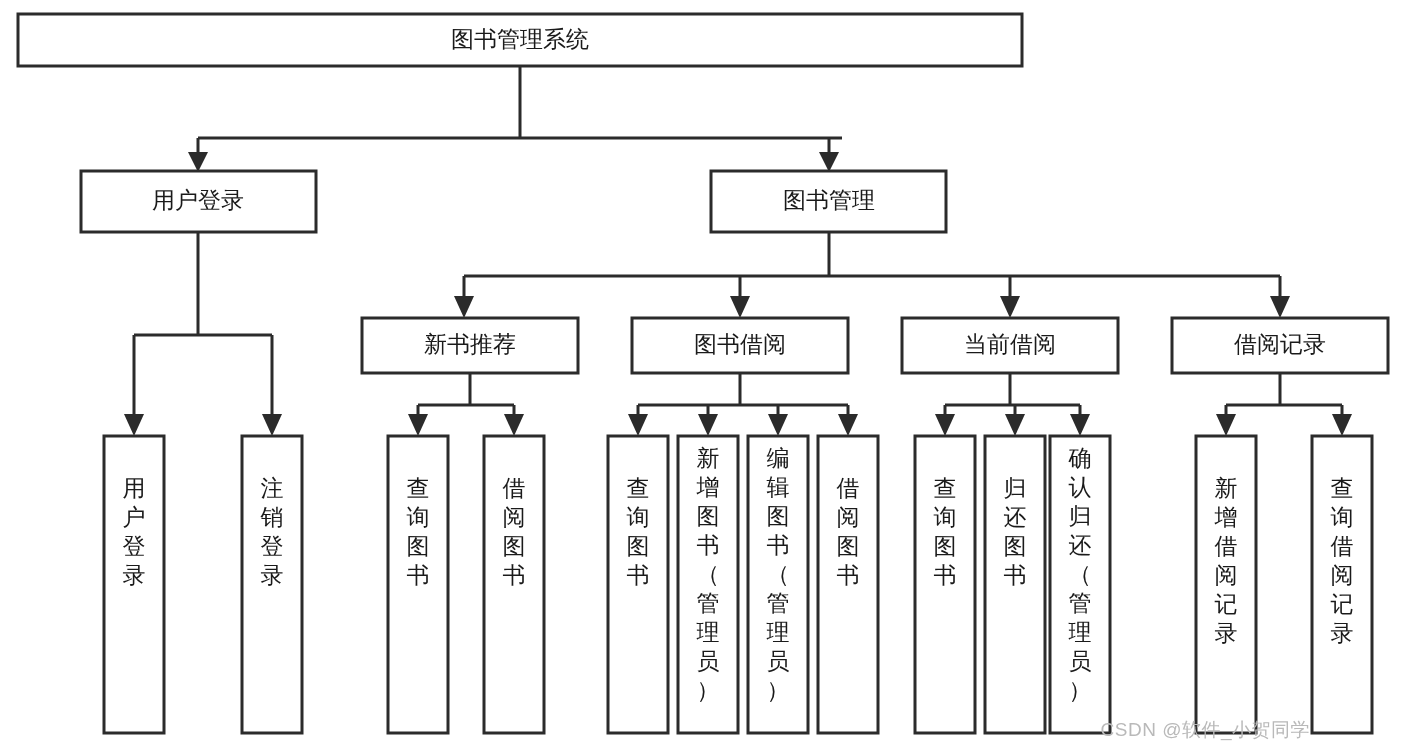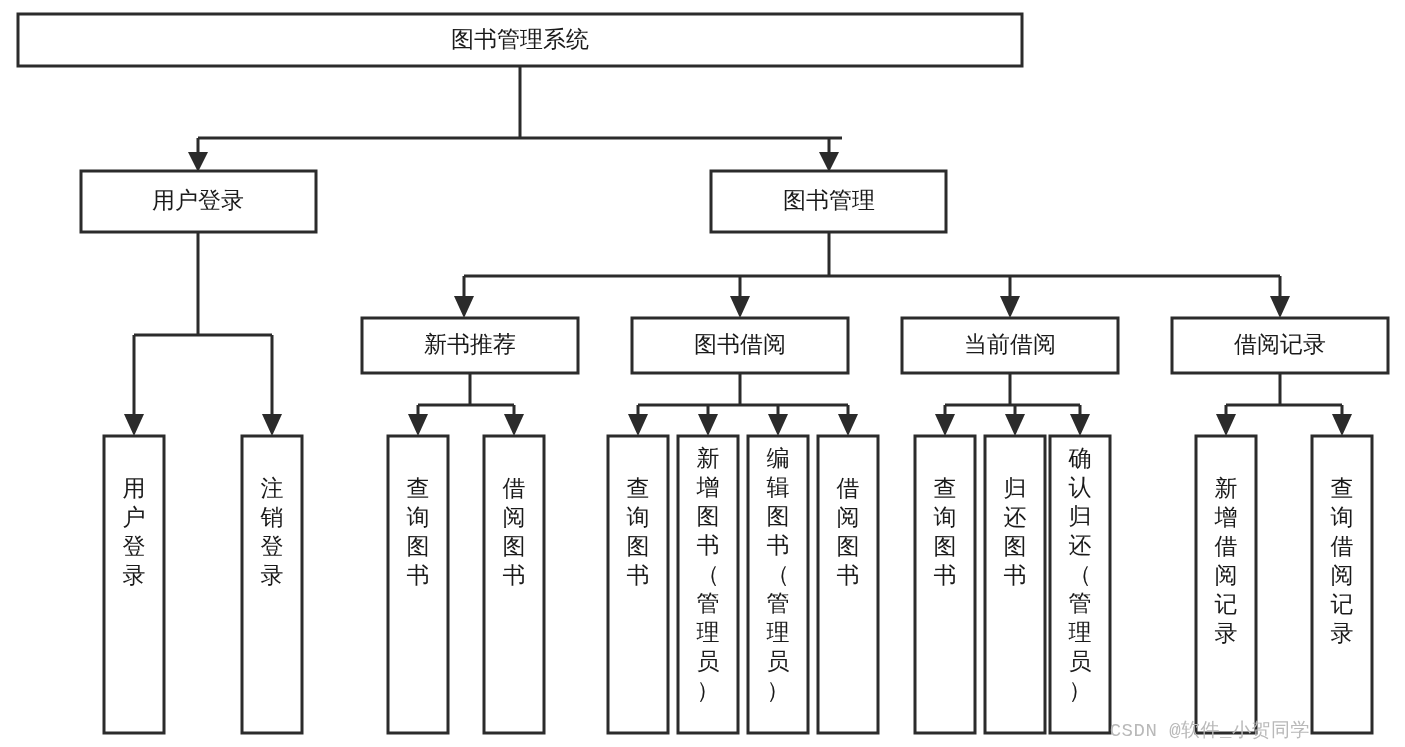--- a/index.html
+++ b/index.html
@@ -51,21 +51,21 @@
   .node-label-vertical {
     fill: #1a1a1a;
     font-family: "Liberation Sans", "DejaVu Sans", sans-serif;
     font-size: 23px;
     text-anchor: middle;
   }
   .watermark {
     position: absolute;
     right: 8px;
     bottom: 4px;
-    font-family: Liberation Mono, monospace;
+    font-family: Liberation Sans, sans-serif;
     font-size: 19px;
     color: #b9b9b9;
     letter-spacing: 0.5px;
     white-space: nowrap;
     pointer-events: none;
   }
 </style>
 </head>
 <body>
 

